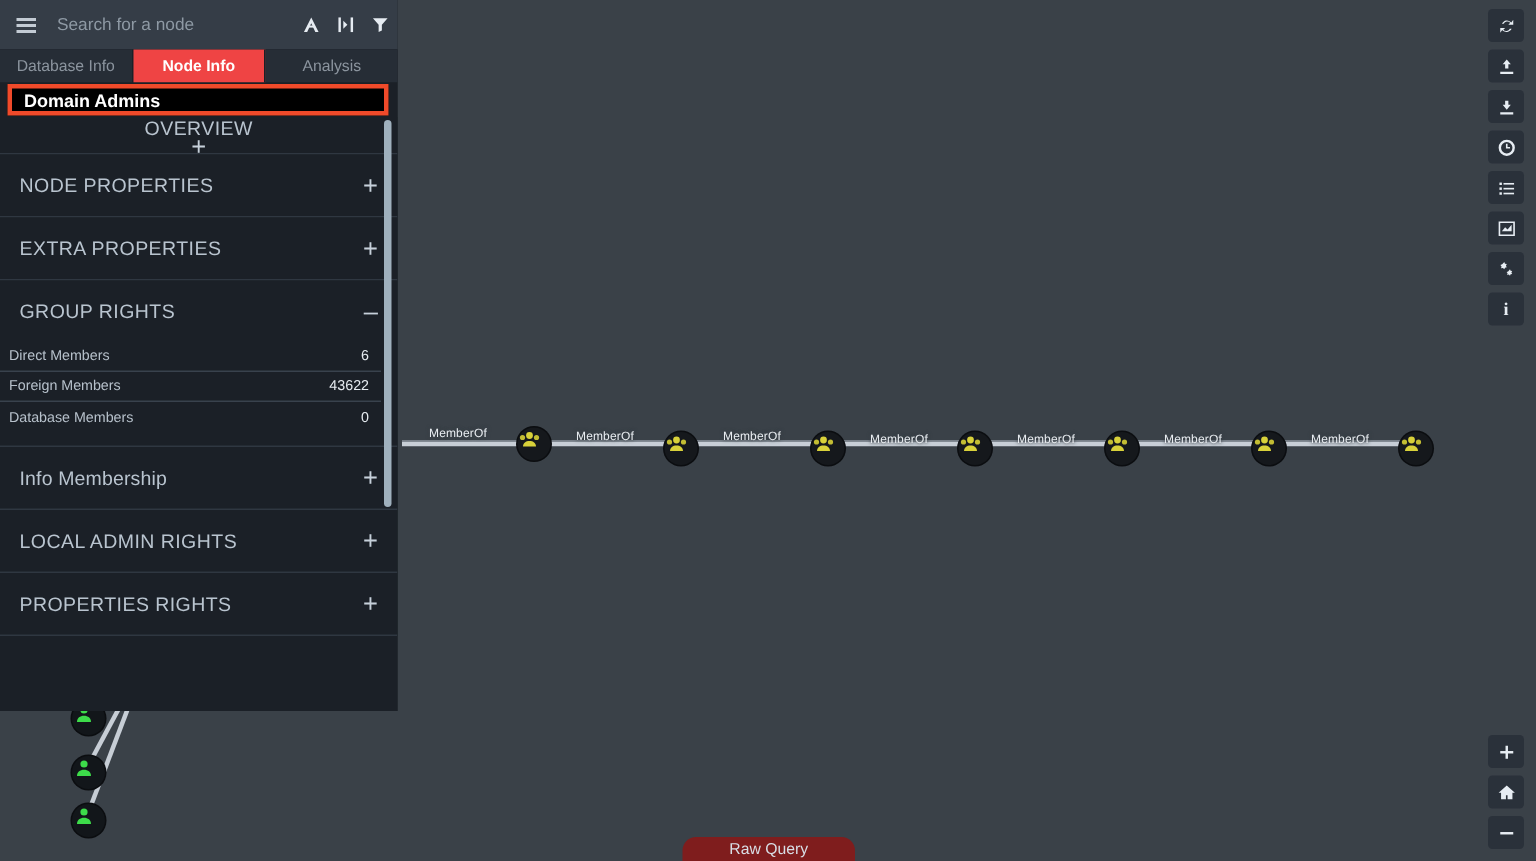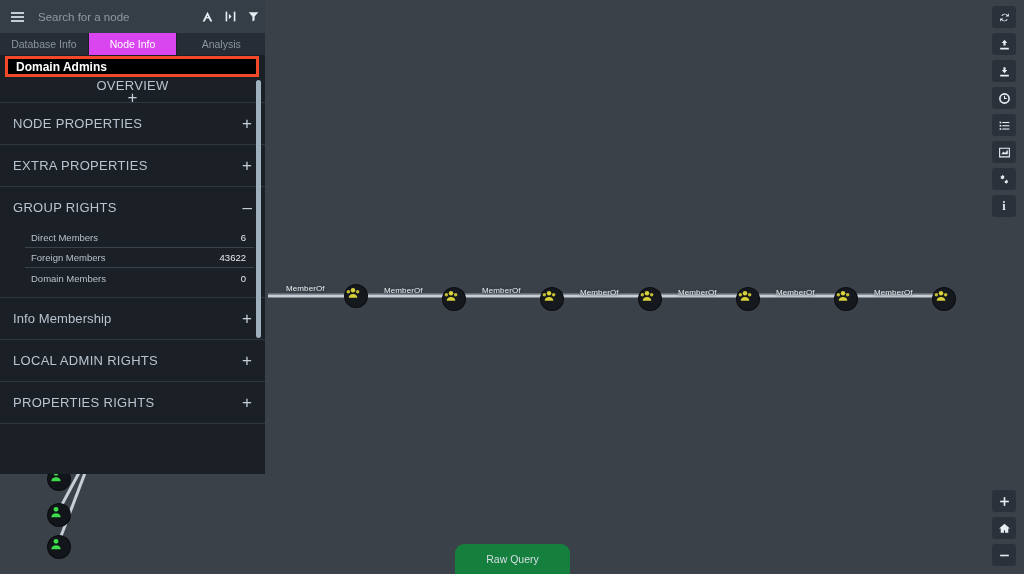--- a/index.html
+++ b/index.html
@@ -63,21 +63,21 @@
   }
   .sb-icon svg { width: 13px; height: 13px; fill: #e6ecf2; }
 
   
   #tabs { display: flex; flex: none; height: 22px; background: #1b2027; }
   .tab {
     flex: 1; display: flex; align-items: center; justify-content: center;
     font-size: 10.5px; color: #8b949e; background: #262d36; cursor: pointer;
     border-right: 1px solid #1b2027;
   }
-  .tab.active { background: #d946ef; color: #ffffff; font-weight: normal; }
+  .tab.active { background: #ef4444; color: #ffffff; font-weight: bold; }
   .tab:last-child { border-right: 0; }
 
   
   #title-wrap {
     position: relative; flex: none; height: 23px;
     background: #1b2027; padding: 0 4px;
   }
   #title-box {
     position: absolute; left: 5px; top: 1px; right: 6px; height: 21px;
     background: #000000; border: 3px solid #f04a2a;
@@ -100,21 +100,21 @@
   }
   .section-head.short { height: 24px; flex-direction: column; }
   .section-title {
     color: #b9c4cf; font-size: 13px; letter-spacing: .3px;
   }
   .section-title.mixed { letter-spacing: .1px; }
   .toggle {
     color: #c6d0da; font-size: 17px; line-height: 10px;
     font-weight: 500; user-select: none;
   }
-  .kv-list { padding: 0 11px 9px 25px; }
+  .kv-list { padding: 0 11px 9px 0; }
   .kv-row {
     display: flex; align-items: center; justify-content: space-between;
     height: 20px; border-bottom: 1px solid #39424d;
     padding: 0 8px 0 6px;
   }
   .kv-row:last-child { border-bottom: 0; }
   .kv-key { color: #b7c1cb; font-size: 9.5px; }
   .kv-val { color: #e6ebf0; font-size: 9.5px; }
 
   
@@ -140,22 +140,22 @@
   .tool .glyph { color: #e7edf3; font-size: 12px; font-weight: bold;
     font-family: "Liberation Serif", serif; line-height: 1; }
 
   #zoom-tools {
     position: absolute; right: 8px; bottom: 8px; width: 24px; z-index: 6;
     display: flex; flex-direction: column; gap: 5px;
   }
 
   
   #raw-query {
-    position: absolute; left: 455px; bottom: 0; width: 115px; height: 30px;
-    background: #15803d; border-radius: 9px 9px 0 0;
+    position: absolute; left: 455px; bottom: 0; width: 115px; height: 16px;
+    background: #7f1d1d; border-radius: 9px 9px 0 0;
     display: flex; align-items: center; justify-content: center; cursor: pointer;
     z-index: 6;
   }
   #raw-query span { color: #d8dee5; font-size: 10.5px; }
 
   
   #annotation { position: absolute; inset: 0; z-index: 8; pointer-events: none; }
 </style>
 </head>
 <body>
@@ -349,21 +349,21 @@
         <div class="kv-list">
           <div class="kv-row">
             <span class="kv-key">Direct Members</span>
             <span class="kv-val">6</span>
           </div>
           <div class="kv-row">
             <span class="kv-key">Foreign Members</span>
             <span class="kv-val">43622</span>
           </div>
           <div class="kv-row">
-            <span class="kv-key">Domain Members</span>
+            <span class="kv-key">Database Members</span>
             <span class="kv-val">0</span>
           </div>
         </div>
       </div>
 
       <div class="section">
         <div class="section-head">
           <span class="section-title mixed">Info Membership</span>
           <span class="toggle">+</span>
         </div>

